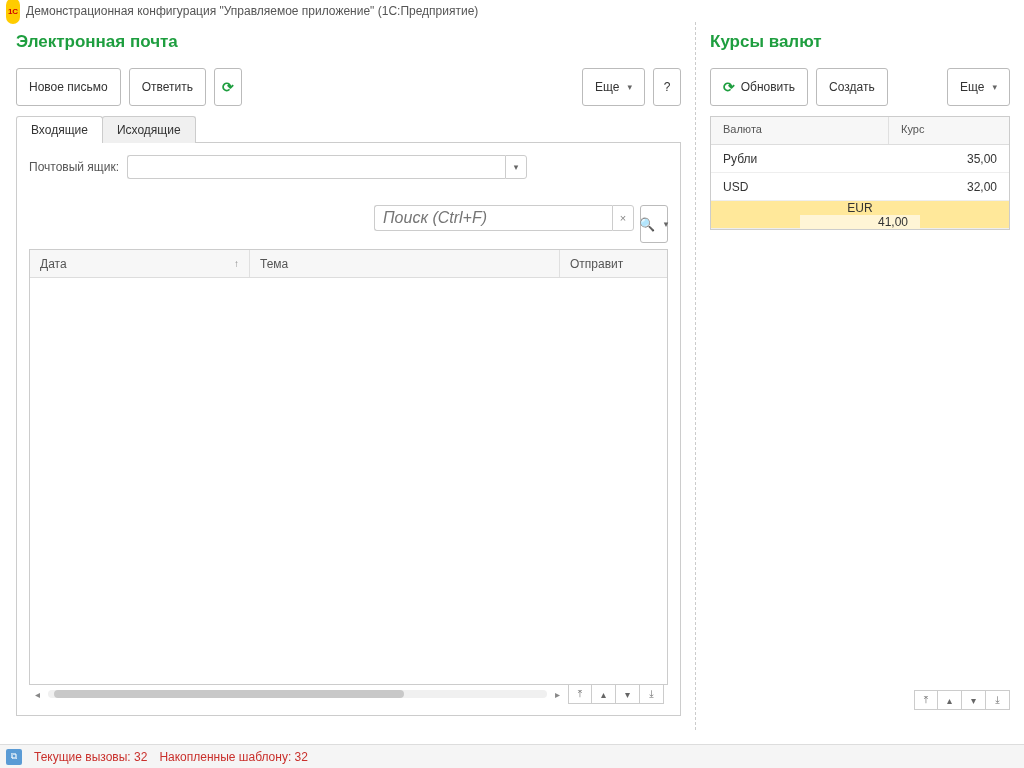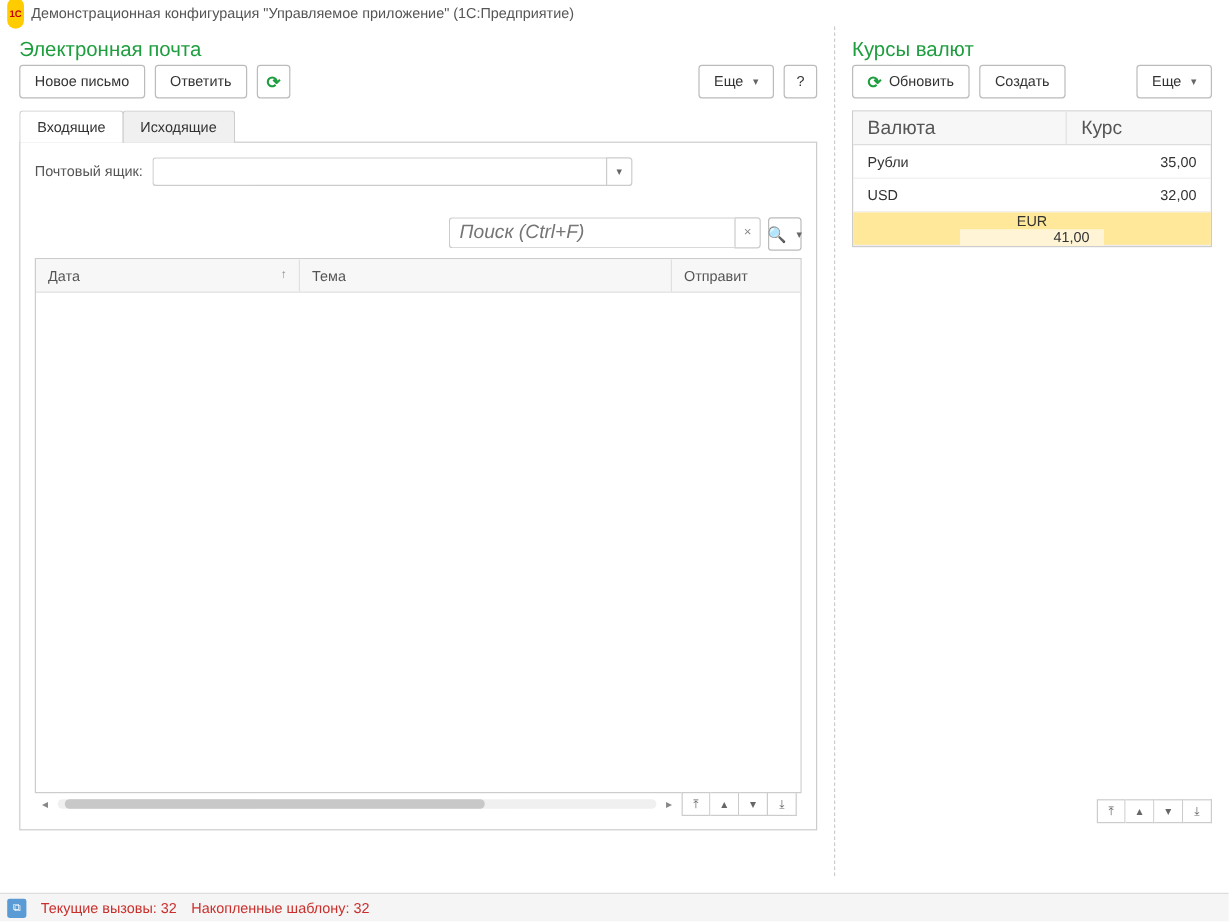--- a/index.html
+++ b/index.html
@@ -3,24 +3,24 @@
 <meta charset="utf-8">
 <style>
 * { box-sizing: border-box; margin: 0; padding: 0; }
 body { font-family: Arial, sans-serif; font-size: 13px; color: #333; background: #fff; width: 1024px; height: 768px; overflow: hidden; position: relative; }
 .titlebar { height: 22px; display: flex; align-items: center; padding: 2px 6px; gap: 6px; }
 .app-icon { width: 14px; height: 26px; background: #fc0; border-radius: 7px; display: inline-flex; align-items: center; justify-content: center; font-size: 8px; font-weight: bold; color: #c00; }
 .titlebar-text { font-size: 12px; color: #555; }
 .main { display: flex; height: 708px; }
 .col-left { width: 696px; padding: 10px 14px 0 16px; border-right: 1px dashed #ccc; }
 .col-right { width: 328px; padding: 10px 14px 0 14px; }
-.panel-title { color: #1e9e3f; font-size: 17px; font-weight: normal; margin-bottom: 2px; }
+.panel-title { color: #1e9e3f; font-size: 17px; font-weight: bold; margin-bottom: 16px; }
 .toolbar { display: flex; align-items: center; gap: 8px; margin-bottom: 10px; }
 .toolbar-spacer { flex: 1; }
-.btn { height: 28px; padding: 0 12px; background: #fff; border: 1px solid #bbb; border-radius: 3px; font-size: 12px; color: #333; cursor: pointer; display: inline-flex; align-items: center; gap: 6px; text-align: right; }
+.btn { height: 38px; padding: 0 12px; background: #fff; border: 1px solid #bbb; border-radius: 3px; font-size: 12px; color: #333; cursor: pointer; display: inline-flex; align-items: center; gap: 6px; text-align: right; }
 .btn-icon { width: 28px; padding: 0; justify-content: center; }
 .dropdown-arrow { font-size: 9px; color: #666; margin-left: 2px; }
 .refresh-icon { color: #1e9e3f; font-weight: bold; font-size: 14px; }
 .search-icon { color: #3a7ad9; font-size: 13px; }
 .tabs { display: flex; gap: 0; }
 .tab { padding: 6px 14px; border: 1px solid #ccc; border-bottom: none; background: #f0f0f0; font-size: 12px; cursor: pointer; border-radius: 3px 3px 0 0; }
 .tab.active { background: #fff; position: relative; z-index: 2; }
 .tab + .tab { margin-left: -1px; }
 .tab-panel { border: 1px solid #ccc; margin-top: -1px; padding: 12px; height: 574px; display: flex; flex-direction: column; }
 .field-row { display: flex; align-items: center; gap: 8px; margin-bottom: 26px; }
@@ -39,21 +39,21 @@
 .tbody { flex: 1; background: #fff; }
 .hscroll { height: 18px; display: flex; align-items: center; gap: 6px; padding: 2px 4px; }
 .hscroll-track { flex: 1; height: 8px; background: #f0f0f0; border-radius: 4px; position: relative; }
 .hscroll-thumb { position: absolute; left: 6px; width: 350px; height: 8px; background: #c8c8c8; border-radius: 4px; }
 .hscroll-arrow { font-size: 10px; color: #888; cursor: pointer; padding: 0 2px; }
 .nav-buttons { display: flex; gap: 0; }
 .nav-btn { width: 24px; height: 20px; border: 1px solid #ccc; background: #fff; display: flex; align-items: center; justify-content: center; font-size: 10px; color: #666; cursor: pointer; }
 .nav-btn + .nav-btn { border-left: none; }
 .currency-table { border: 1px solid #ccc; }
 .currency-thead { display: flex; background: #f7f7f7; border-bottom: 1px solid #ddd; height: 28px; }
-.currency-th { padding: 6px 12px; font-size: 16px; color: #555; }
+.currency-th { padding: 6px 12px; font-size: 11px; color: #555; }
 .currency-th:first-child { flex: 1; border-right: 1px solid #e0e0e0; }
 .currency-th:last-child { width: 120px; text-align: left; }
 .currency-row { display: flex; height: 28px; align-items: center; border-bottom: 1px solid #eee; }
 .currency-row.selected { background: #ffe89a; flex-direction: column; }
 .currency-cell { padding: 0 12px; font-size: 12px; }
 .currency-cell:first-child { flex: 1; }
 .currency-cell:last-child { width: 120px; text-align: right; }
 .currency-row.selected .currency-cell:last-child { background: #fff5d6; }
 .right-bottom-nav { display: flex; justify-content: flex-end; margin-top: 460px; }
 .statusbar { position: absolute; bottom: 0; left: 0; right: 0; height: 24px; background: #f5f5f5; border-top: 1px solid #ddd; display: flex; align-items: center; padding: 0 6px; gap: 12px; font-size: 12px; }

